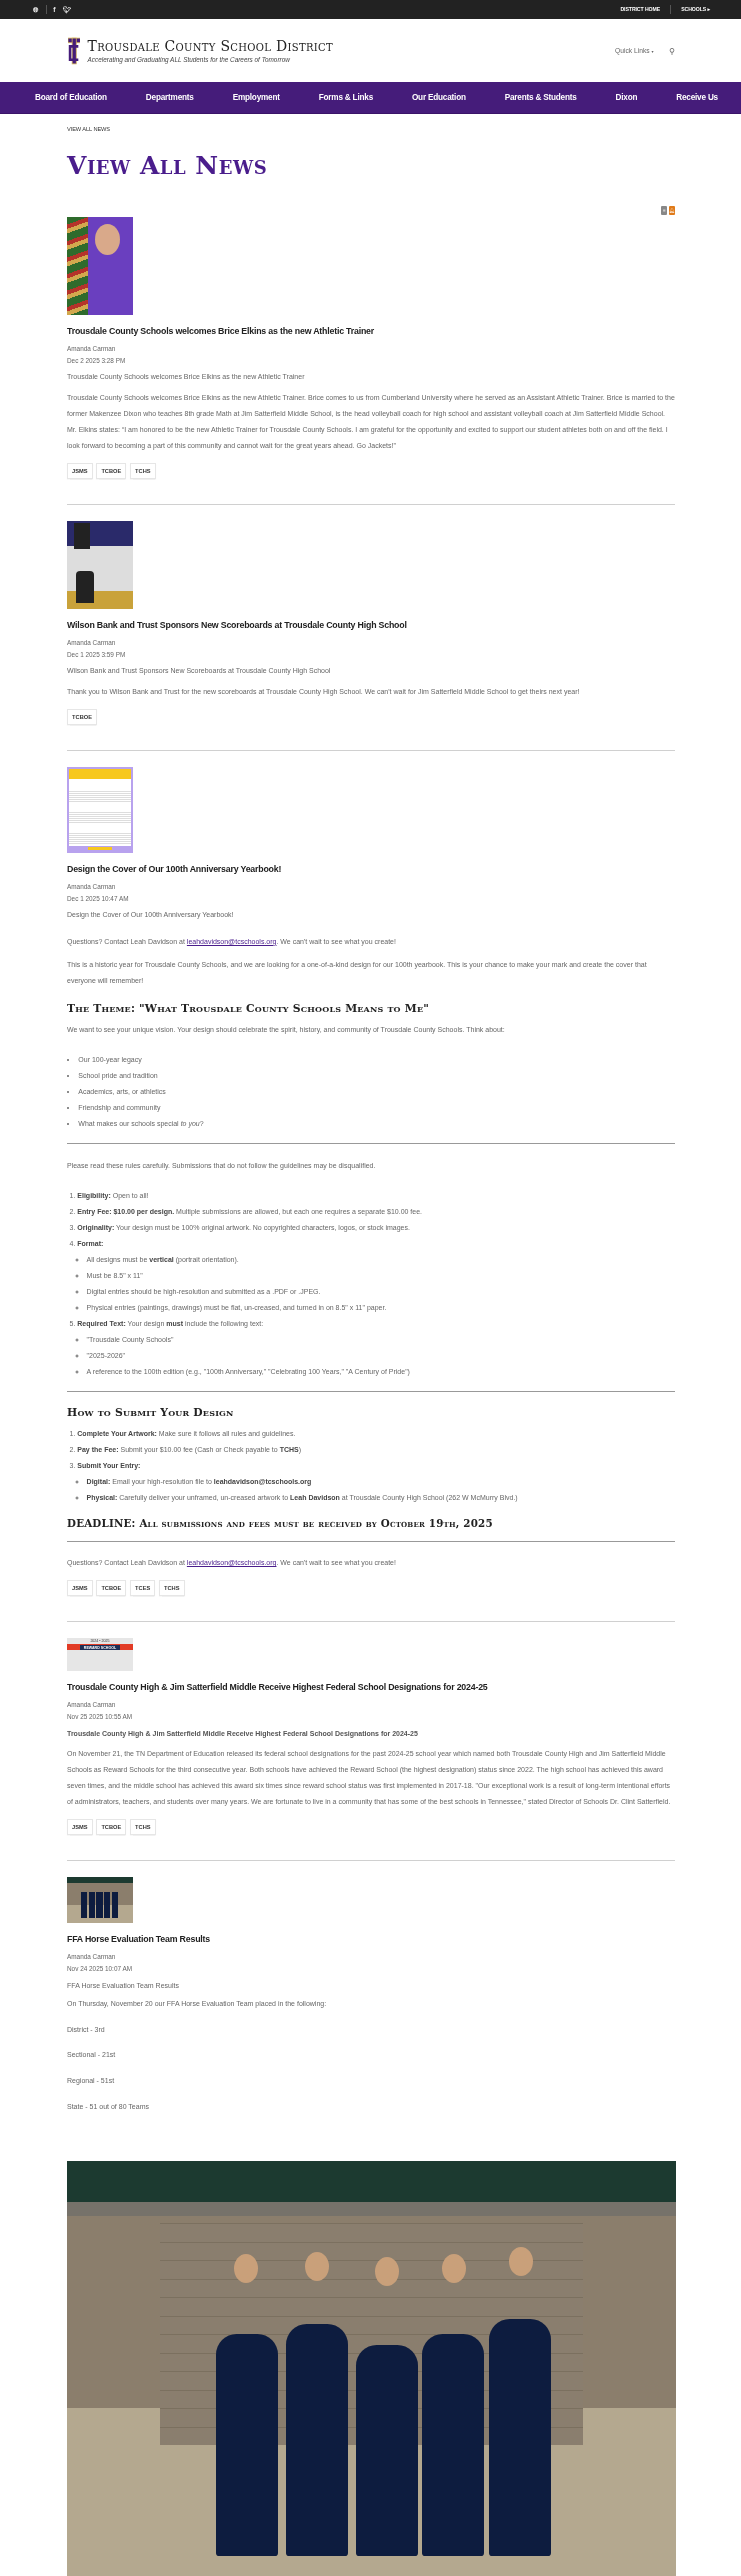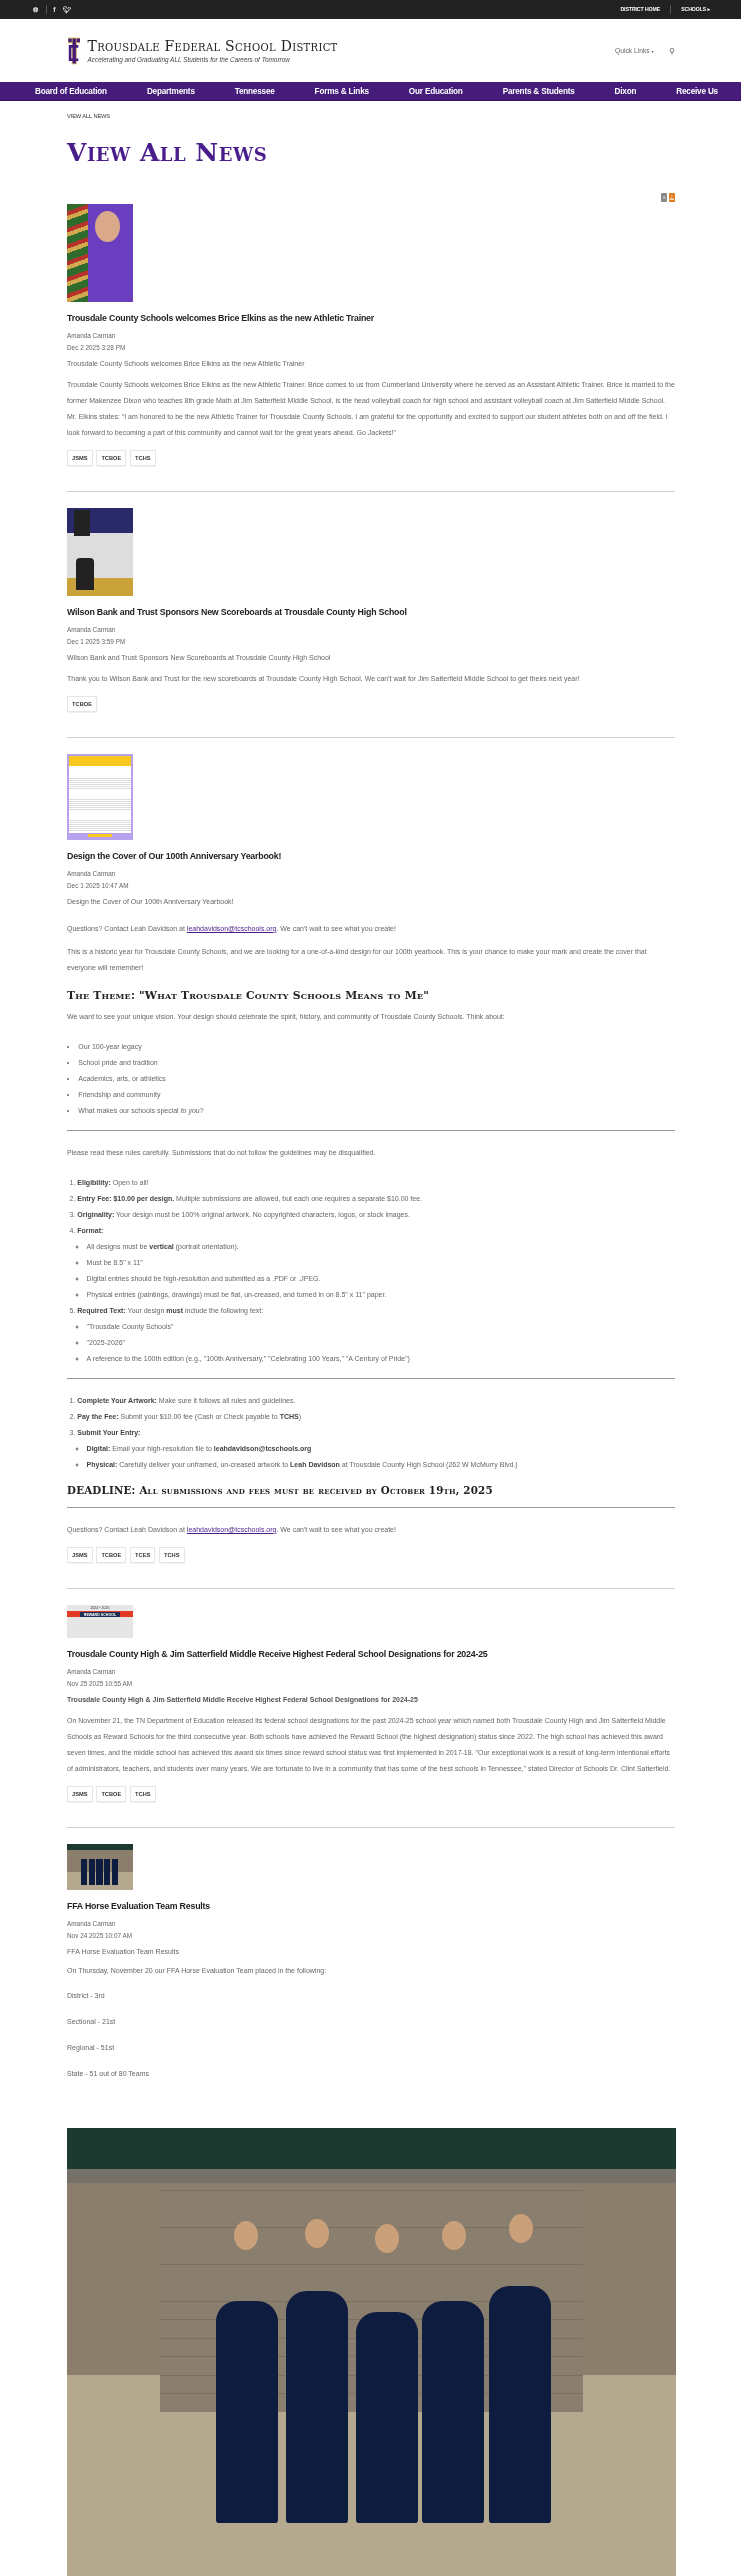--- a/index.html
+++ b/index.html
@@ -10,21 +10,21 @@
 .topbar .sep{width:0.5px;height:8.2px;background:#555}
 .topbar .ico{font-size:6.7px;color:#eee;font-weight:bold}
 .topbar .right{display:flex;align-items:center;gap:10.3px;color:#fff;font-size:5.2px;font-weight:bold;font-family:"Liberation Sans Narrow","Liberation Sans",sans-serif;letter-spacing:-0.1px}
 .topbar .right .sep{height:9.3px}
 .header{height:63px;display:flex;align-items:center;justify-content:space-between;padding:0 67px 0 68px}
 .brand{display:flex;align-items:center;gap:7.2px}
 .logo{width:12.4px;height:28px}
 .brand-title{font-family:"DejaVu Serif",serif;font-size:14px;color:#222;letter-spacing:0.3px;font-variant:small-caps;font-weight:normal;transform:scaleY(1.05)}
 .brand-tag{font-style:italic;font-size:6.4px;color:#444;margin-top:2.1px}
 .header-right{display:flex;align-items:center;gap:15.5px;font-size:6.7px;color:#666}
-.nav{height:19px;background:#451c7a;border-bottom:1.5px solid #3a1368;display:flex;align-items:center;justify-content:space-between;padding:0 24px 0 35px}
+.nav{height:32px;background:#451c7a;border-bottom:1.5px solid #3a1368;display:flex;align-items:center;justify-content:space-between;padding:0 24px 0 35px}
 .nav a{color:#fff;font-weight:bold;font-size:8.2px;letter-spacing:-0.2px}
 .wrap{padding:0 67px}
 .crumb{margin-top:12px;font-size:5.7px;color:#333;letter-spacing:-0.1px}
 .page-title{margin-top:19px;font-family:"DejaVu Serif",serif;font-variant:small-caps;color:#4a1d8c;font-size:25px;font-weight:bold;letter-spacing:0.5px}
 .feed-icons{display:flex;justify-content:flex-end;gap:1.5px;margin-top:26px}
 .feed-icons span{width:6.2px;height:9.3px;border-radius:1px;display:flex;align-items:center;justify-content:center;color:#fff;font-size:4.6px}
 .post{padding:0 0 0 0}
 .post-img{display:block;width:66px;margin-top:1.5px}
 .post-title{margin-top:11.3px;font-size:8.8px;font-weight:bold;color:#222;letter-spacing:-0.2px}
 .meta{margin-top:7.2px;font-size:6.4px;color:#666;line-height:12px}
@@ -66,34 +66,34 @@
 </div>
 
 <div class="header">
   <a class="brand">
     <svg class="logo" viewBox="0 0 24 54">
         <rect x="0" y="2" width="24" height="9" fill="#451c7a" stroke="#d9b85a" stroke-width="1.5"></rect>
         <rect x="8" y="2" width="8" height="50" fill="#451c7a" stroke="#d9b85a" stroke-width="1.5"></rect>
         <path d="M20 18 H4 V44 H20" fill="none" stroke="#451c7a" stroke-width="5"></path>
       </svg>
     <div>
-      <div class="brand-title">Trousdale Federal School District</div>
+      <div class="brand-title">Trousdale County School District</div>
       <div class="brand-tag">Accelerating and Graduating ALL Students for the Careers of Tomorrow</div>
     </div>
   </a>
   <div class="header-right">
     <a><span>Quick Links</span> <span style="font-size:4.1px">▾</span></a>
     <span style="font-size:8.2px">⚲</span>
   </div>
 </div>
 
 <nav class="nav">
   <a>Board of Education</a>
   <a>Departments</a>
-  <a>Tennessee</a>
+  <a>Employment</a>
   <a>Forms &amp; Links</a>
   <a>Our Education</a>
   <a>Parents &amp; Students</a>
   <a>Dixon</a>
   <a>Receive Us</a>
 </nav>
 
 <main class="wrap">
   <div class="crumb">VIEW ALL NEWS</div>
   <h1 class="page-title">View All News</h1>
@@ -181,20 +181,21 @@
       </li>
       <li><b>Required Text:</b><span> Your design </span><b>must</b><span> include the following text:</span>
         <ul>
           <li>"Trousdale County Schools"</li>
           <li>"2025-2026"</li>
           <li>A reference to the 100th edition (e.g., "100th Anniversary," "Celebrating 100 Years," "A Century of Pride")</li>
         </ul>
       </li>
     </ol>
     <hr class="hr">
+    <h3 class="slab">How to Submit Your Design</h3>
     <ol class="num" style="margin-top:7.2px">
       <li><b>Complete Your Artwork:</b><span> Make sure it follows all rules and guidelines.</span></li>
       <li><b>Pay the Fee:</b><span> Submit your $10.00 fee (Cash or Check payable to </span><b>TCHS</b><span>)</span></li>
       <li><b>Submit Your Entry:</b>
         <ul>
           <li><b>Digital:</b><span> Email your high-resolution file to </span><b>leahdavidson@tcschools.org</b></li>
           <li><b>Physical:</b><span> Carefully deliver your unframed, un-creased artwork to </span><b>Leah Davidson</b><span> at Trousdale County High School (262 W McMurry Blvd.)</span></li>
         </ul>
       </li>
     </ol>

